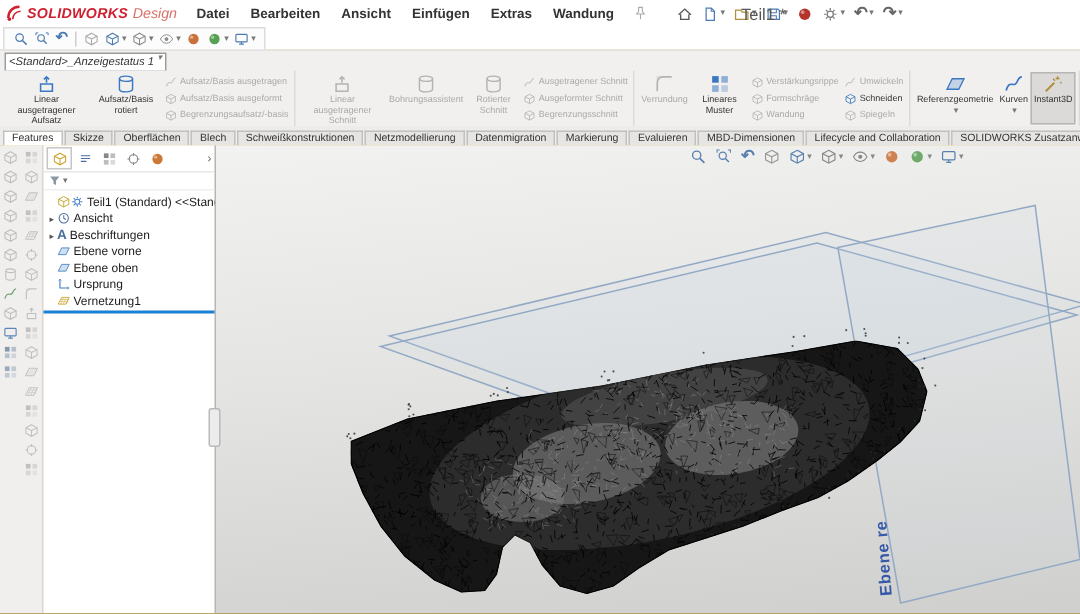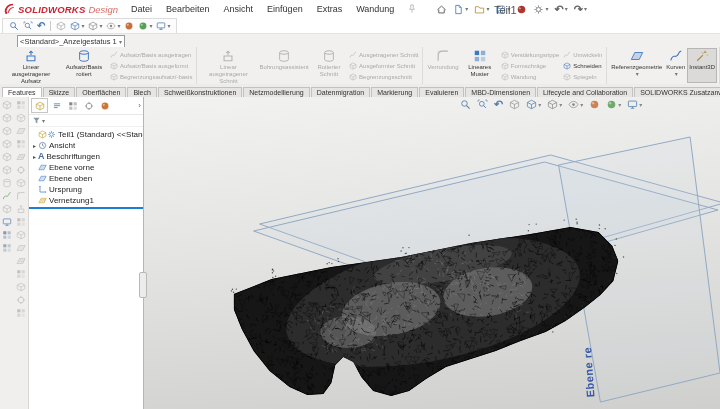--- a/index.html
+++ b/index.html
@@ -8,38 +8,38 @@
   svg.ic{display:block;flex:0 0 auto;}
   .ticon{display:block;line-height:1;}
 
   
   .menubar{position:absolute;top:0;left:0;right:0;height:18px;display:flex;align-items:center;
            background:#fff;border-bottom:1px solid #ededed;}
   .logo{display:flex;align-items:center;padding:0 6px 0 4px;}
   .brand{font-style:italic;font-weight:bold;color:#cf2030;font-size:9.5px;margin-left:2px;letter-spacing:.2px;}
   .brand-suffix{font-style:italic;color:#d8716b;font-size:9.5px;margin-left:3px;}
   .menus{display:flex;align-items:center;}
-  .menu-item{padding:0 7px;color:#333;}
+  .menu-item{padding:0 7px;color:#333;font-weight:bold;}
   .pin{margin:0 6px;opacity:.55;}
   .qa{display:flex;align-items:center;margin-left:10px;}
   .qa-btn{display:flex;align-items:center;padding:1px 3px;}
   .caret{font-size:6px;color:#777;margin-left:1px;line-height:1;}
   .doc-title{position:absolute;left:494px;top:4px;color:#555;font-size:11px;text-align:right;}
 
   
   .row2{position:absolute;top:18px;left:0;right:0;height:15px;background:#fff;}
   .vt{position:absolute;left:2px;top:0;height:14px;display:flex;align-items:center;
       border:1px solid #dcdcdc;background:#fcfcfc;padding:0 4px;}
   .vt-btn{display:flex;align-items:center;padding:0 2px;}
   .vsep{width:1px;height:10px;background:#ccc;margin:0 3px;}
 
   
   .row3{position:absolute;top:33px;left:0;right:0;height:14px;background:#f1f0ef;border-top:1px solid #e4e3e2;}
-  .combo{position:absolute;left:17px;top:1px;width:102px;height:11px;background:#fff;border:1px solid #9a9a9a;
-         font-size:7.5px;display:flex;align-items:center;justify-content:space-between;padding:0 2px;color:#333;}
+  .combo{position:absolute;left:3px;top:1px;width:102px;height:11px;background:#fff;border:1px solid #9a9a9a;
+         font-size:7.5px;display:flex;align-items:flex-start;justify-content:space-between;padding:0 2px;color:#333;font-style:italic;}
 
   
   .ribbon{position:absolute;top:47px;left:0;right:0;height:37px;background:#f1f0ef;
           border-bottom:1px solid #cfcecd;display:flex;align-items:stretch;}
   .rgroup{display:flex;align-items:stretch;padding:1px 2px;border-right:1px solid #dddcda;}
   .bigbtn{display:flex;flex-direction:column;align-items:center;justify-content:flex-start;
           padding:1px 2px;max-width:54px;text-align:center;font-size:6px;line-height:7px;color:#333;}
   .bigbtn .lbl{margin-top:1px;}
   .bigbtn.disabled{color:#a9a9a9;}
   .bigbtn.pressed{background:#dbdad8;border:1px solid #b7b6b4;padding:0 1px;}

